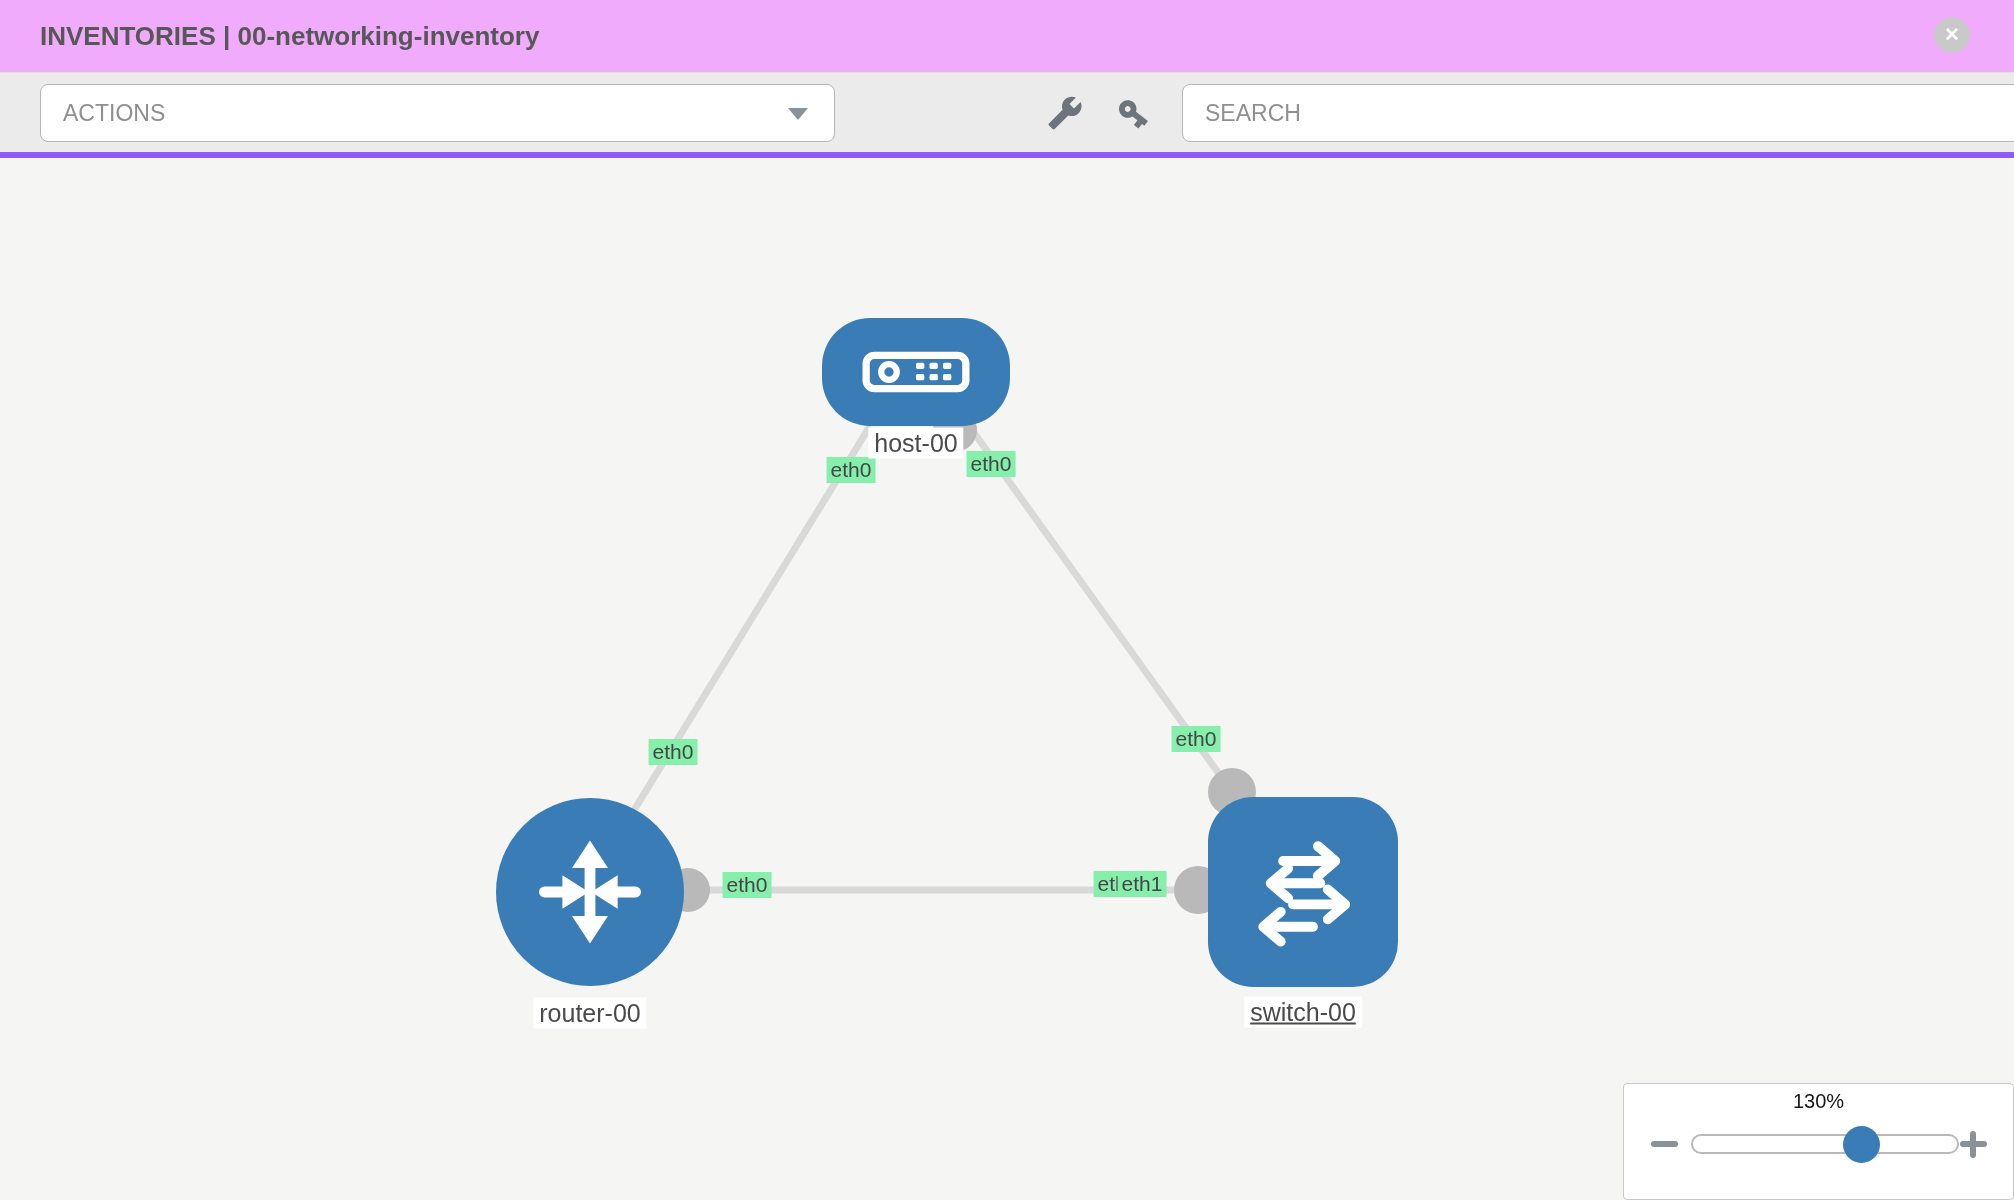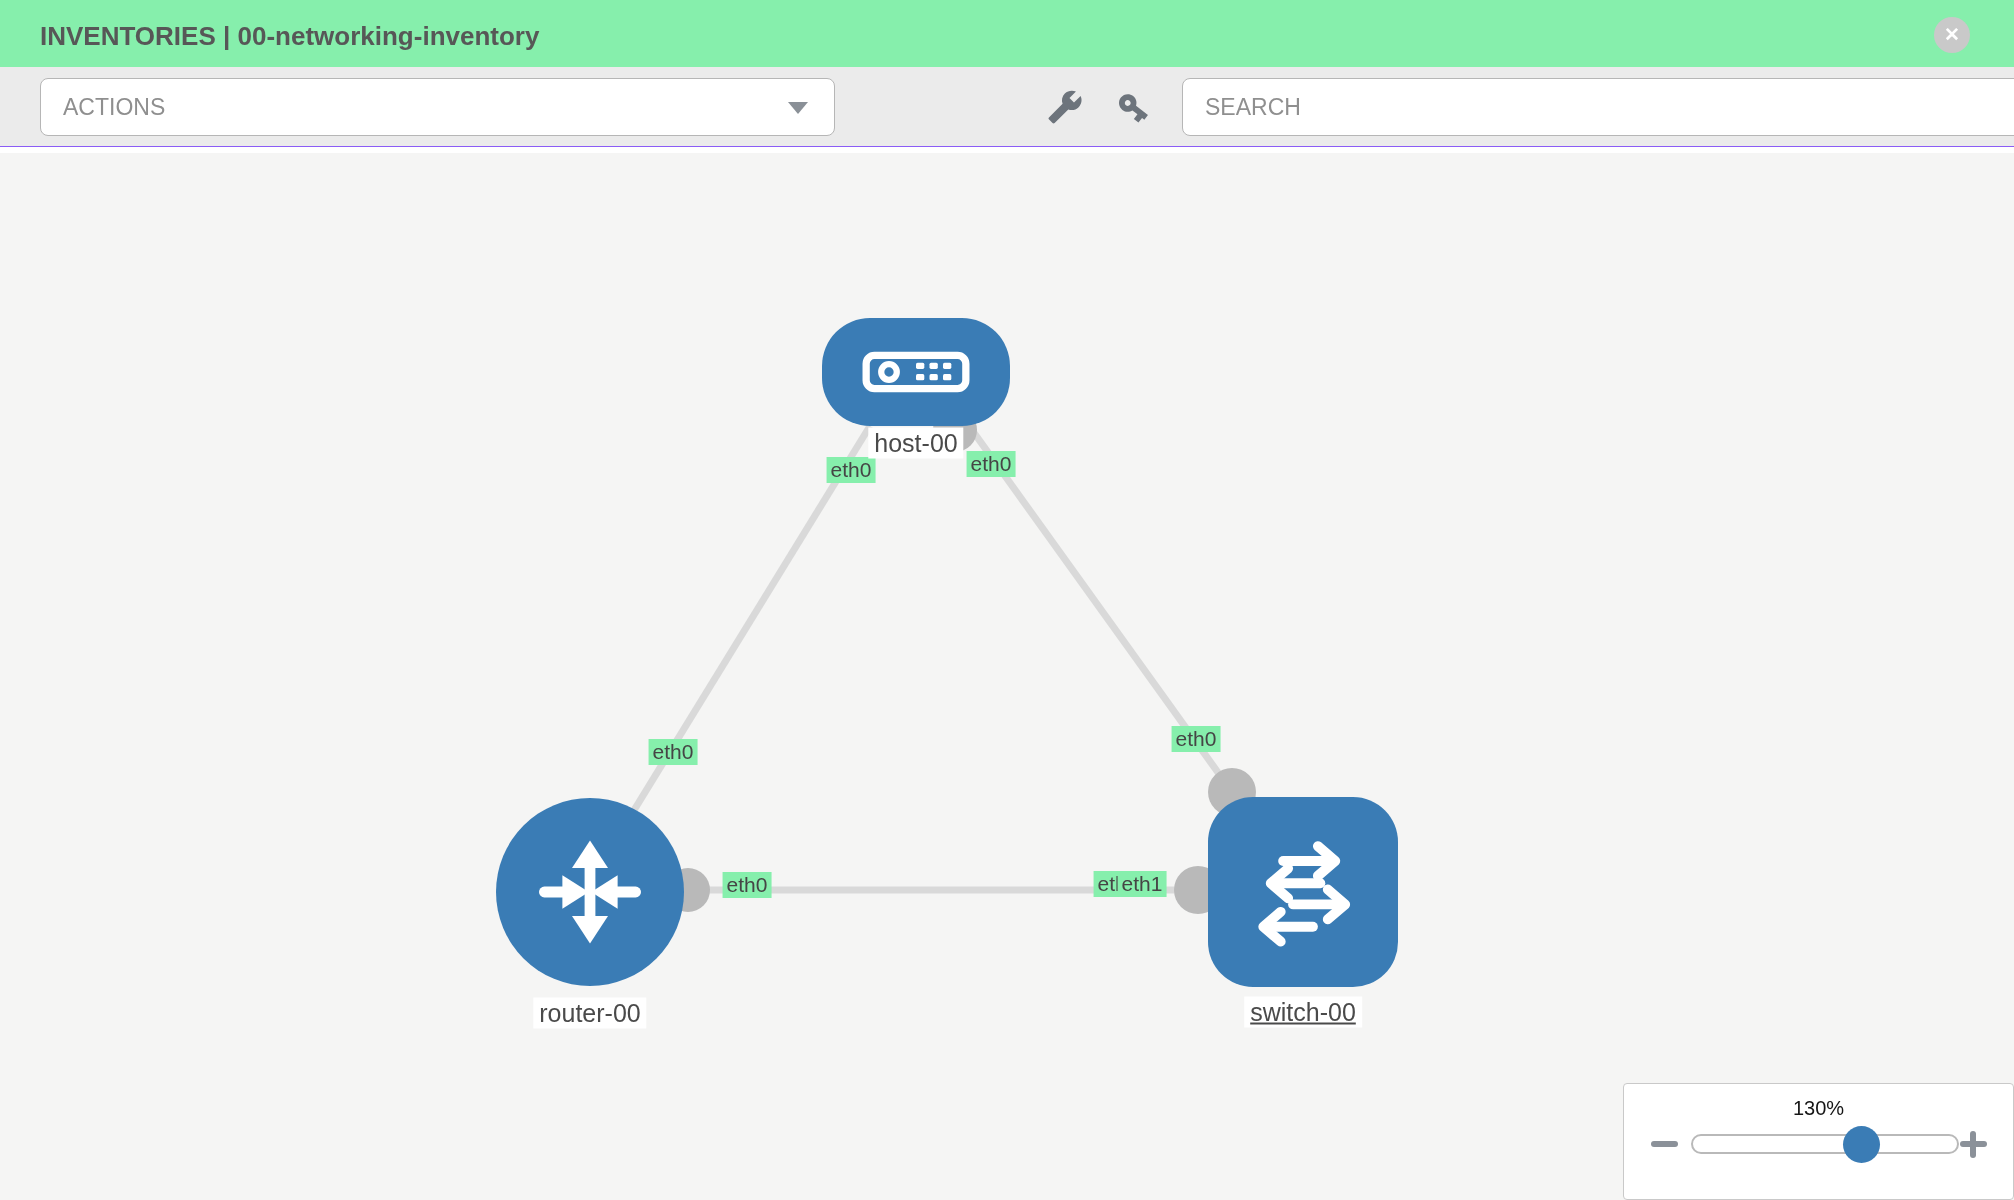--- a/index.html
+++ b/index.html
@@ -4,27 +4,27 @@
 <style>
   html,body{margin:0;padding:0}
   body{
     width:2014px;height:1200px;overflow:hidden;position:relative;
     background:#ffffff;font-family:"Liberation Sans", sans-serif;
     -webkit-font-smoothing:antialiased;
   }
   svg{overflow:visible}
 
   
-  .header{position:absolute;top:0;left:0;width:2014px;height:72px;background:#86efac;border-bottom:1px solid #e2e2e2;z-index:20}
+  .header{position:absolute;top:0;left:0;width:2014px;height:72px;background:#f0abfc;border-bottom:1px solid #e2e2e2;z-index:20}
   .page-title{position:absolute;left:40px;top:0;line-height:72px;font-size:26px;font-weight:700;color:#575757;white-space:nowrap}
   .close-btn{position:absolute;right:44px;top:17px;width:36px;height:36px;border-radius:50%;background:#c9c9c9;color:#fff;
     font-size:19px;font-weight:700;text-align:center;line-height:36px;cursor:pointer;user-select:none}
 
   
-  .toolbar{position:absolute;top:67px;left:0;width:2014px;height:79px;background:#ebebeb;border-bottom:1px solid #8b5cf6;z-index:20}
+  .toolbar{position:absolute;top:73px;left:0;width:2014px;height:79px;background:#ebebeb;border-bottom:6px solid #8b5cf6;z-index:20}
   .dropdown{position:absolute;top:11px;height:58px;background:#fff;border:1px solid #b6b6b6;border-radius:8px;box-sizing:border-box;cursor:pointer}
   .dd-actions{left:40px;width:795px}
   .dd-search{left:1182px;width:880px}
   .dd-label{position:absolute;left:22px;top:0;line-height:56px;font-size:23px;color:#8f8f8f;white-space:nowrap}
   .caret{position:absolute;right:26px;top:23px;width:0;height:0;border-left:10px solid transparent;border-right:10px solid transparent;border-top:12px solid #8a9097}
   .tool-btn{position:absolute;top:21px;width:38px;height:38px;cursor:pointer;display:flex;align-items:center;justify-content:center}
   .tool-wrench{left:1046px}
   .tool-key{left:1114px}
 
   
@@ -33,21 +33,21 @@
   .node{position:absolute;display:flex;align-items:center;justify-content:center;z-index:3;cursor:pointer}
   .node.circle{border-radius:50% !important}
   .node-label{position:absolute;transform:translate(-50%,-50%);background:#fff;color:#4a4a4a;font-size:25px;line-height:29px;
     padding:1px 6px;white-space:nowrap;z-index:6}
   .port-label{position:absolute;transform:translate(-50%,-50%);background:#86efac;color:#454545;font-size:21px;line-height:24px;
     padding:1px 4px;white-space:nowrap;z-index:5}
 
   
   .zoom-panel{position:absolute;left:1623px;top:1083px;width:391px;height:117px;background:#fff;border:1px solid #c9c9c9;
     border-radius:4px;box-sizing:border-box;z-index:30}
-  .zoom-value{margin-top:13px;text-align:center;font-size:20px;color:#161616}
+  .zoom-value{margin-top:6px;text-align:center;font-size:20px;color:#161616}
   .zoom-row{position:absolute;left:0;top:60px;width:100%;height:0}
   .zoom-minus{position:absolute;left:27px;top:-3px;width:27px;height:6px;background:#8b9199;border-radius:3px;cursor:pointer}
   .zoom-plus{position:absolute;left:336px;top:-13px;width:27px;height:27px;cursor:pointer}
   .zoom-plus::before{content:"";position:absolute;left:0;top:10px;width:27px;height:6px;background:#8b9199;border-radius:3px}
   .zoom-plus::after{content:"";position:absolute;left:10px;top:0;width:6px;height:27px;background:#8b9199;border-radius:3px}
   .slider-track{position:absolute;left:67px;top:-10px;width:268px;height:20px;background:#fff;border:2px solid #b9b9b9;
     border-radius:11px;box-sizing:border-box;cursor:pointer}
   .slider-thumb{position:absolute;top:50%;left:64%;width:37px;height:37px;margin:-18.5px 0 0 -18.5px;border-radius:50%;cursor:grab}
 </style>
 </head>

